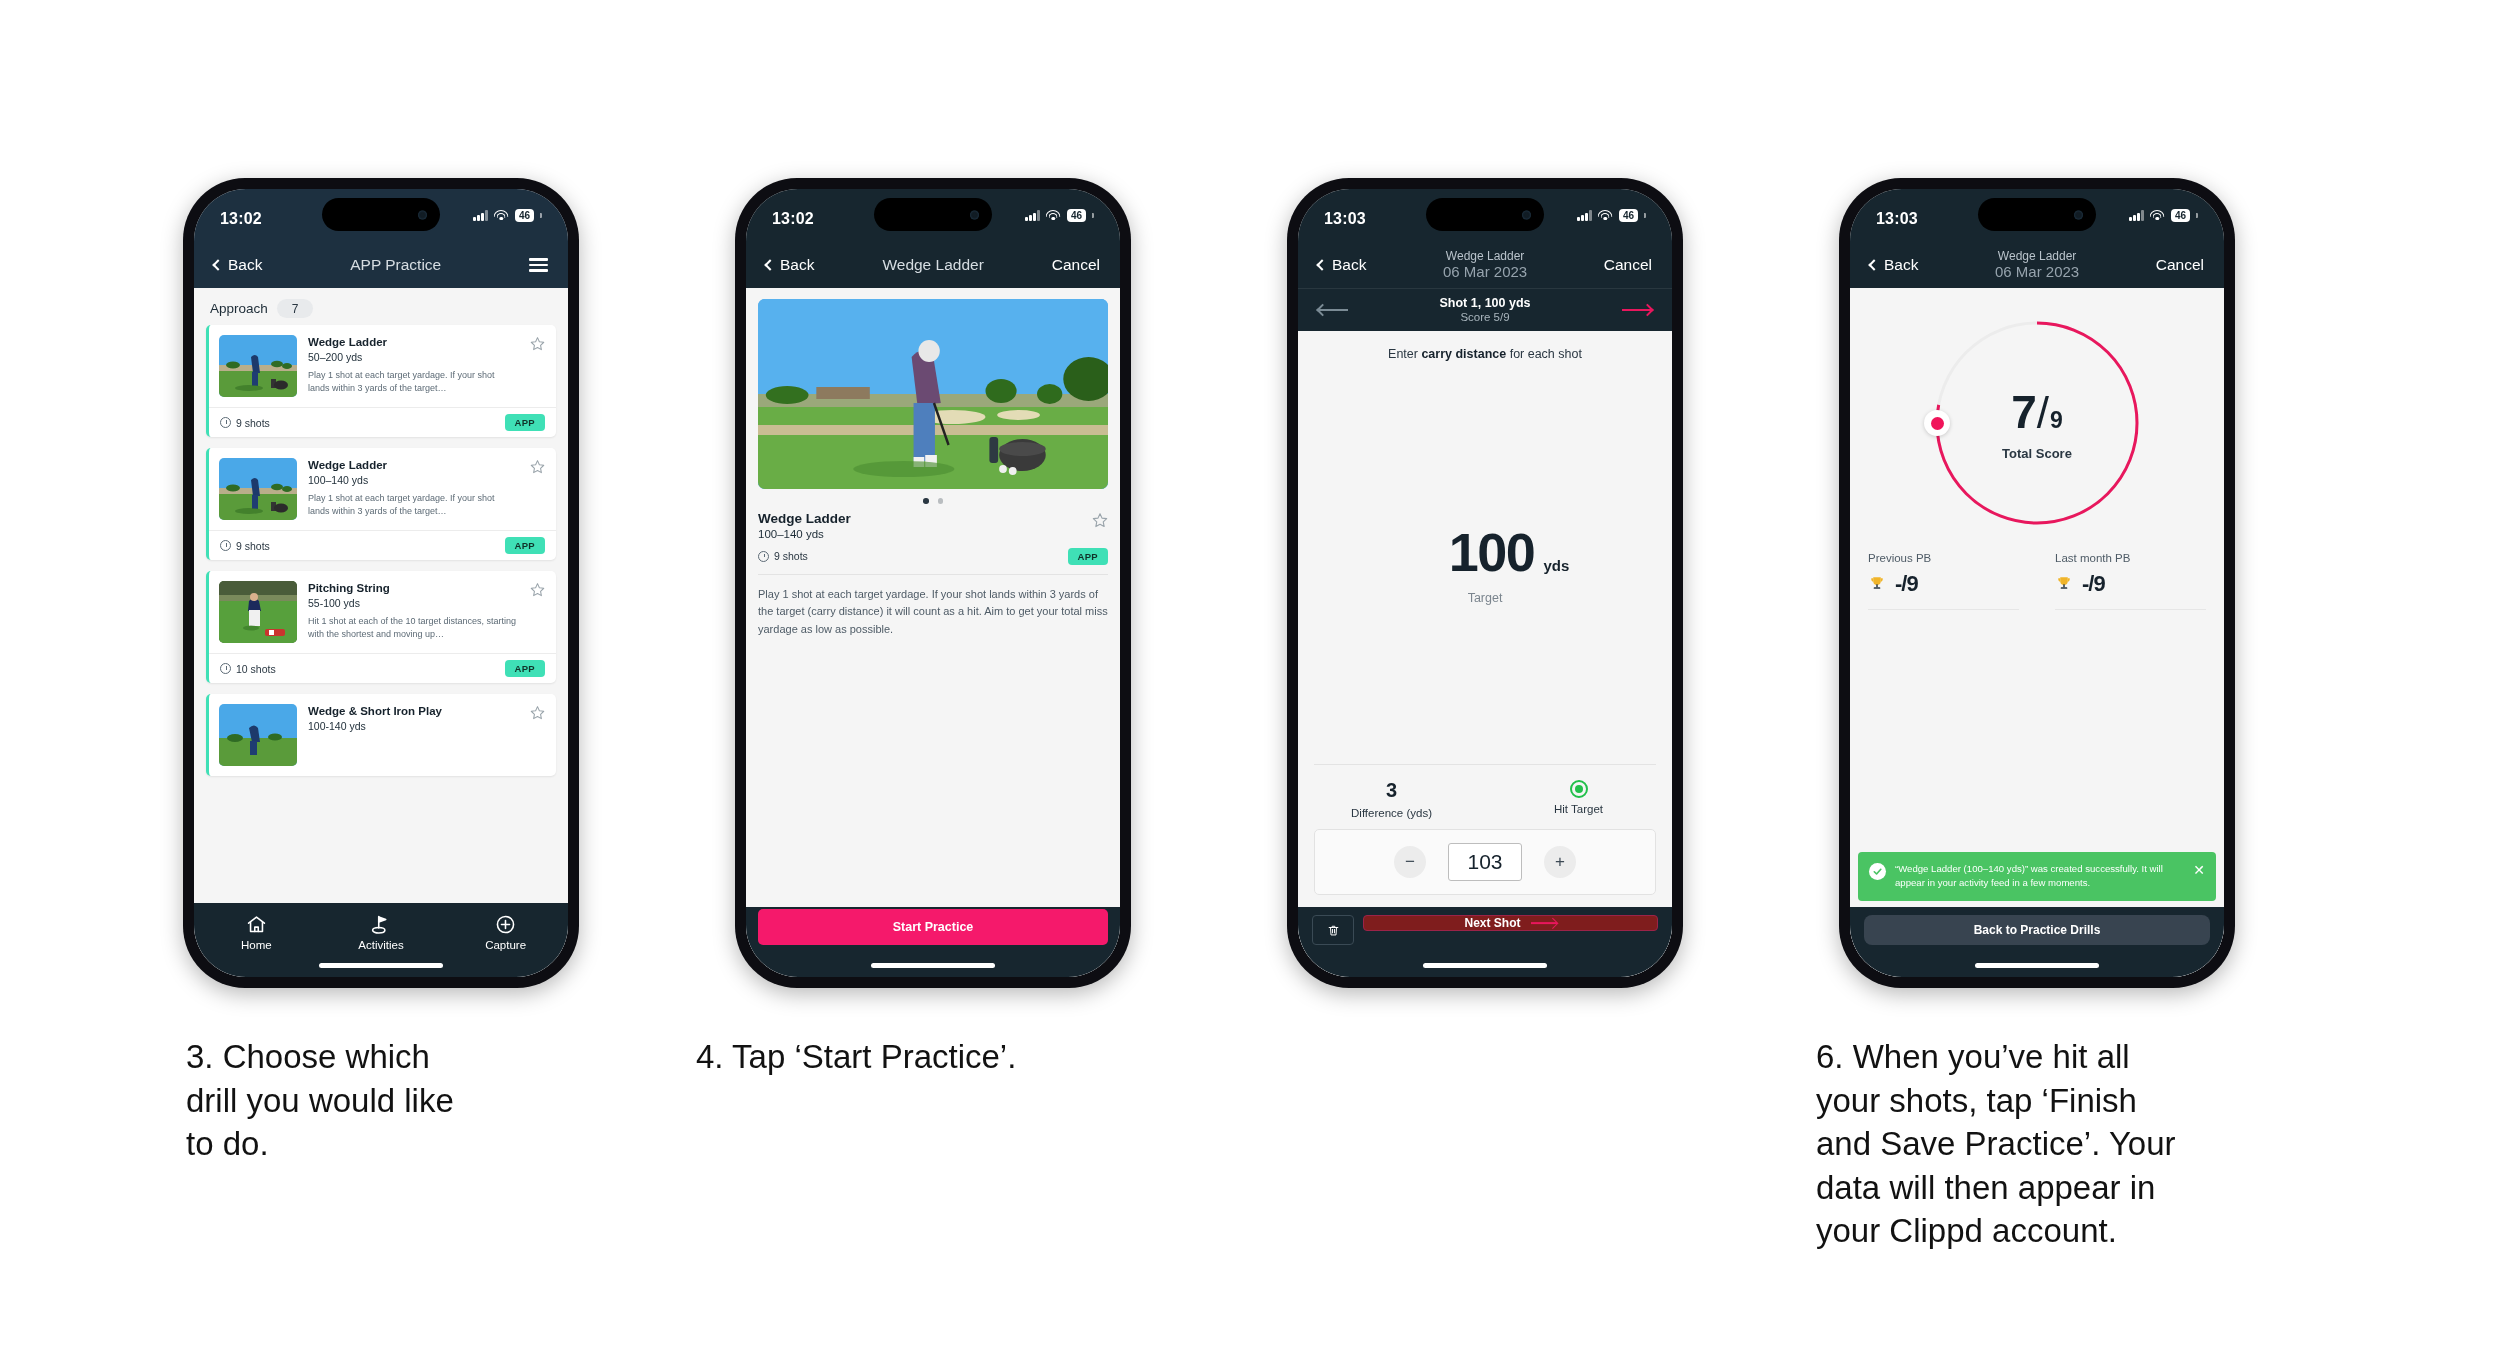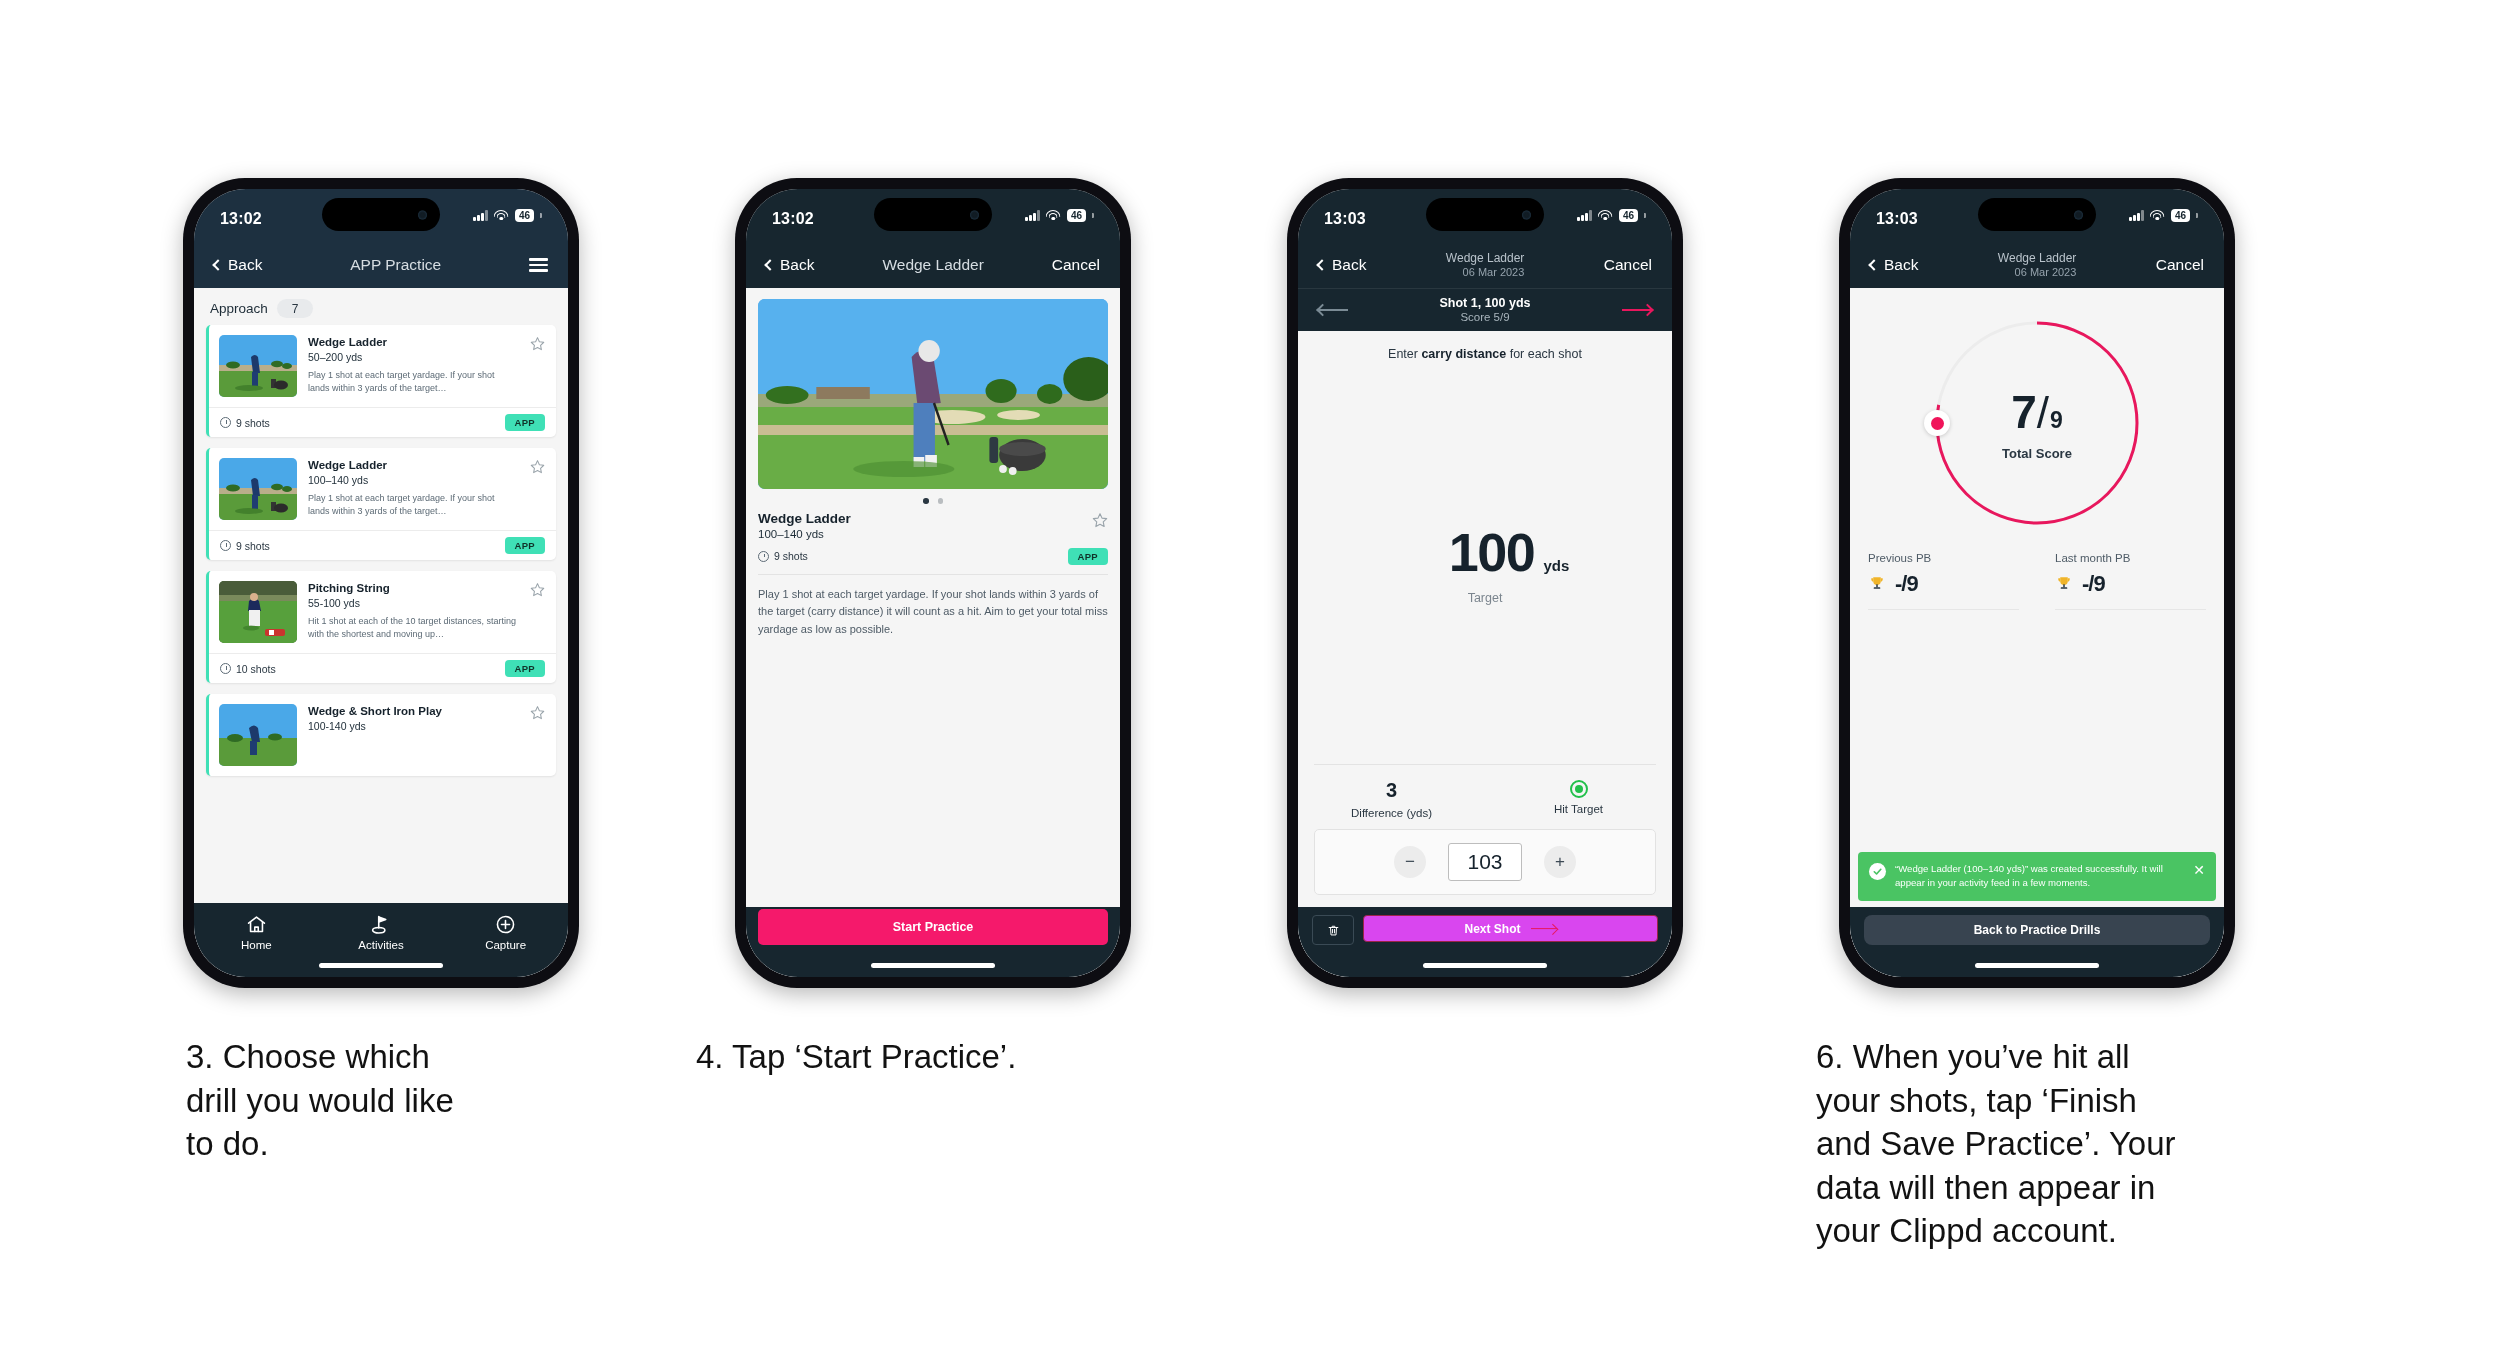--- a/index.html
+++ b/index.html
@@ -82,21 +82,21 @@
     padding: 0 20px; height: 46px; color:#fff;
   }
   .navbar.dark { background:#17262f; }
   .nav-back { display:flex; align-items:center; gap:6px; font-size:15.5px; color:#fff; }
   .chev { display:inline-block; width:8px; height:8px;
     border-left:2px solid #fff; border-bottom:2px solid #fff;
     transform: rotate(45deg); }
   .nav-title { font-size:15.5px; color:#d6dde2; font-weight:400; }
   .nav-title-stack { text-align:center; line-height:1.18; }
   .nav-title-stack .t1 { font-size:12px; color:#b9c3cb; }
-  .nav-title-stack .t2 { font-size:11px; color:#96a3ad;text-align:right; }
+  .nav-title-stack .t2 { font-size:15px; color:#96a3ad;text-align:right; }
   .nav-right { font-size:15.5px; color:#fff; }
   .burger { display:flex; flex-direction:column; gap:3.2px; }
   .burger i { display:block; width:19px; height:2.4px; background:#fff; border-radius:1px; }
 
   
   .subhead {
     background:#17262f; flex:0 0 auto; height:43px;
     display:flex; align-items:center; justify-content:space-between;
     padding:0 20px; border-top:1px solid rgba(255,255,255,.08);
   }
@@ -222,22 +222,22 @@
   }
   .p3-footer {
     position:absolute; left:0; right:0; bottom:0; height:70px; background:#17262f;
     display:flex; align-items:flex-start; gap:9px; padding:8px 14px 0;
   }
   .trash-btn {
     width:42px; height:30px; border:1px solid #3a4a55; border-radius:4px;
     display:flex; align-items:center; justify-content:center; background:transparent; cursor:pointer;
   }
   .next-btn {
-    flex:1 1 auto; height:27px; border:1px solid #9b2348; border-radius:4px;
-    background:#d946ef; color:#fff; font-size:12px; font-weight:700;
+    flex:1 1 auto; height:16px; border:1px solid #9b2348; border-radius:4px;
+    background:#7f1d1d; color:#fff; font-size:12px; font-weight:700;
     display:flex; align-items:center; justify-content:center; gap:10px;
     cursor:pointer; font-family:inherit;
   }
   .arrow-sm { width:26px; height:11px; position:relative; }
   .arrow-sm .line { position:absolute; top:50%; left:0; width:100%; height:1.8px; background:#e8175d; transform:translateY(-50%); }
   .arrow-sm .head { position:absolute; top:50%; right:0; width:7.5px; height:7.5px;
     border-top:1.8px solid #e8175d; border-right:1.8px solid #e8175d; transform:translateY(-50%) rotate(45deg); }
 
   
   .p4-body { background:#f5f5f5; height:100%; position:relative; display:flex; flex-direction:column; }

